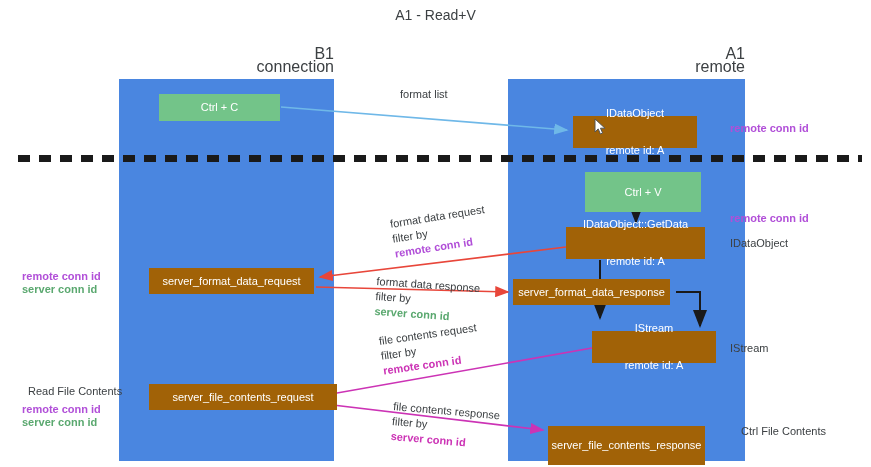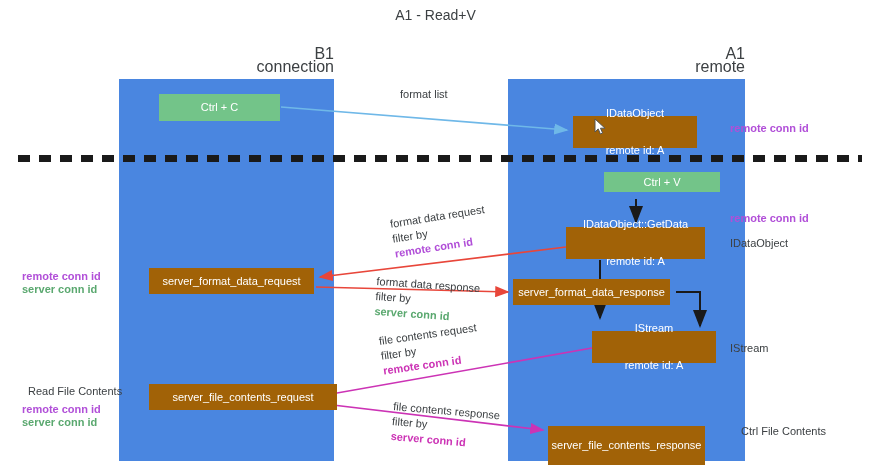--- a/index.html
+++ b/index.html
@@ -39,21 +39,21 @@
     align-items:center;justify-content:center;
     color:#ffffff;font-size:11px;line-height:13px;text-align:center;
     box-sizing:border-box;
   }
   .node.green{background:#73c489;}
   .node.orange{background:#a16207;gap:24px;}
   .node .l2{display:block;}
 
   #n-ctrlc{left:159px;top:94px;width:121px;height:27px;}
   #n-idataobject{left:573px;top:116px;width:124px;height:32px;}
-  #n-ctrlv{left:604px;top:172px;width:116px;height:20px;}
+  #n-ctrlv{left:585px;top:172px;width:116px;height:40px;}
   #n-getdata{left:566px;top:227px;width:139px;height:32px;}
   #n-sfdreq{left:149px;top:268px;width:165px;height:26px;}
   #n-sfdresp{left:513px;top:279px;width:157px;height:26px;}
   #n-istream{left:592px;top:331px;width:124px;height:32px;}
   #n-sfcreq{left:149px;top:384px;width:188px;height:26px;}
   #n-sfcresp{left:548px;top:426px;width:157px;height:39px;}
 
   
   .lbl{position:absolute;font-size:11px;line-height:14px;color:#3c4043;white-space:nowrap;}
   .lbl.purple{color:#b14fd8;font-weight:bold;}

